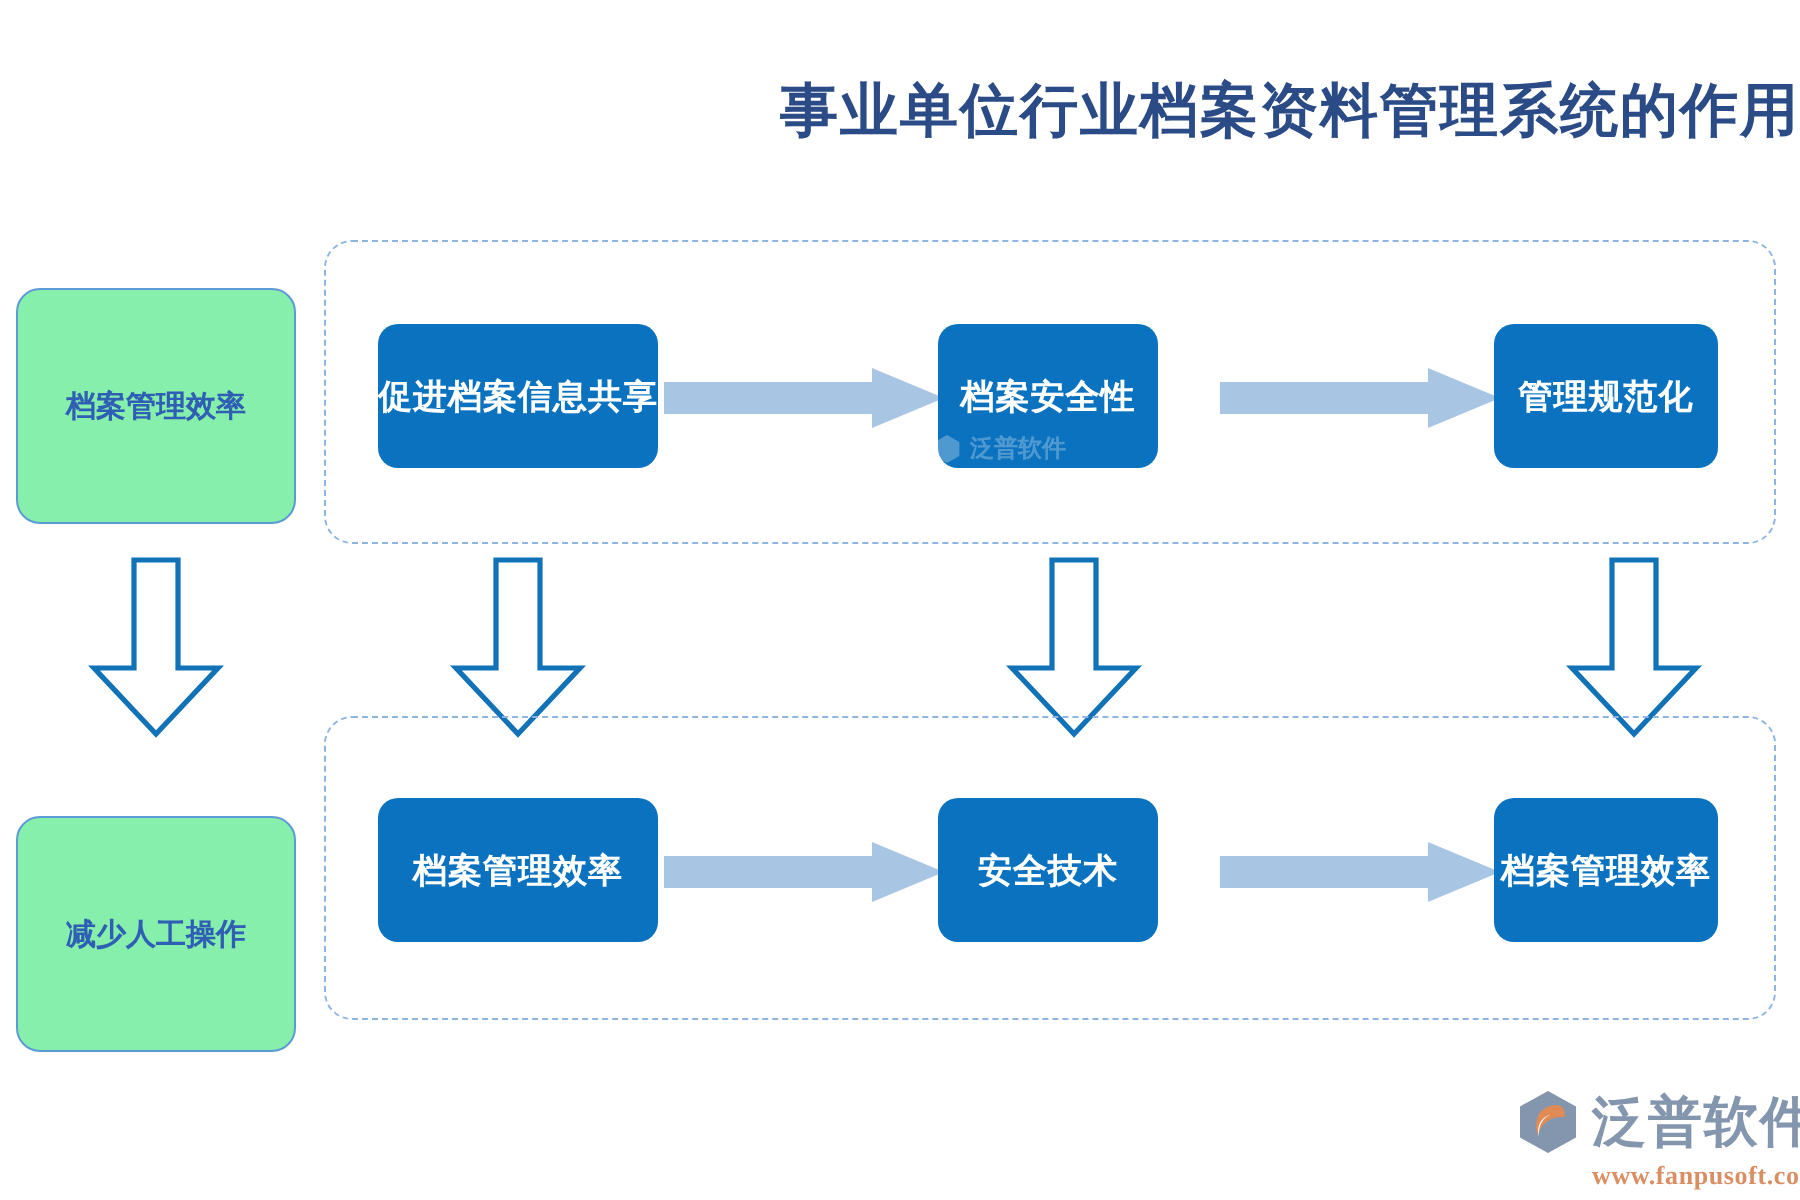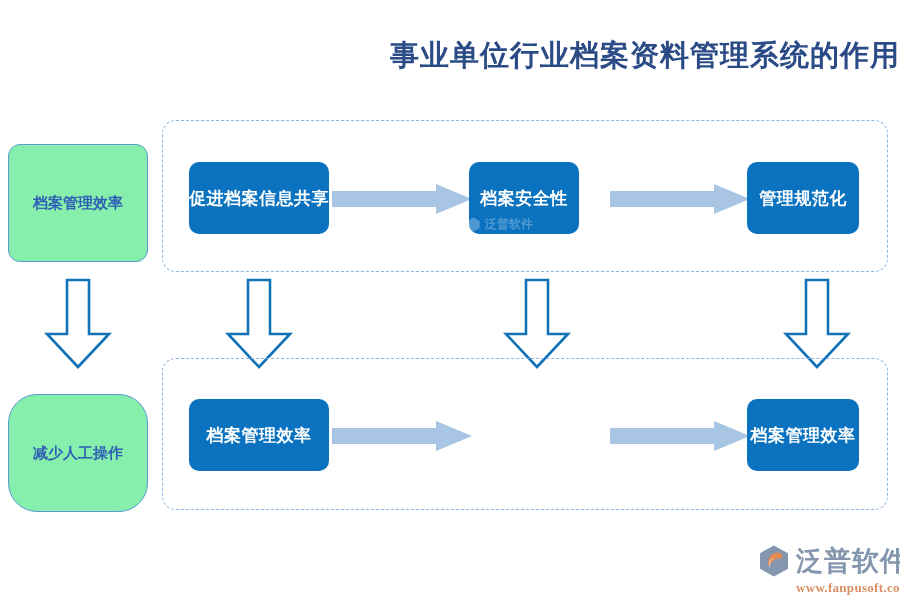--- a/index.html
+++ b/index.html
@@ -69,21 +69,21 @@
     justify-content: center;
     box-sizing: border-box;
   }
   .left-box .left-label {
     font-size: 15px;
     color: #2f5fb5;
     font-weight: bold;
     white-space: nowrap;
   }
   .left-box-1 { top: 144px; }
-  .left-box-2 { top: 394px; border-radius: 29px; }
+  .left-box-2 { top: 408px; }
 
   
   .pbox {
     position: absolute;
     height: 72px;
     background: #0b72bf;
     border-radius: 10px;
     display: flex;
     align-items: center;
     justify-content: center;
@@ -260,20 +260,23 @@
   <div class="pbox row-bot col-1">
     <span class="pbox-label">档案管理效率</span>
   </div>
 
   <div class="h-arrow ha-1-bot">
     <svg viewBox="0 0 140 30" width="140" height="30" aria-hidden="true">
       <polygon points="0,7 104,7 104,0 140,15 104,30 104,23 0,23" fill="#a8c6e4"></polygon>
     </svg>
   </div>
 
+  <div class="pbox row-bot col-2">
+    <span class="pbox-label">安全技术</span>
+  </div>
 
   <div class="h-arrow ha-2-bot">
     <svg viewBox="0 0 140 30" width="140" height="30" aria-hidden="true">
       <polygon points="0,7 104,7 104,0 140,15 104,30 104,23 0,23" fill="#a8c6e4"></polygon>
     </svg>
   </div>
 
   <div class="pbox row-bot col-3">
     <span class="pbox-label">档案管理效率</span>
   </div>

